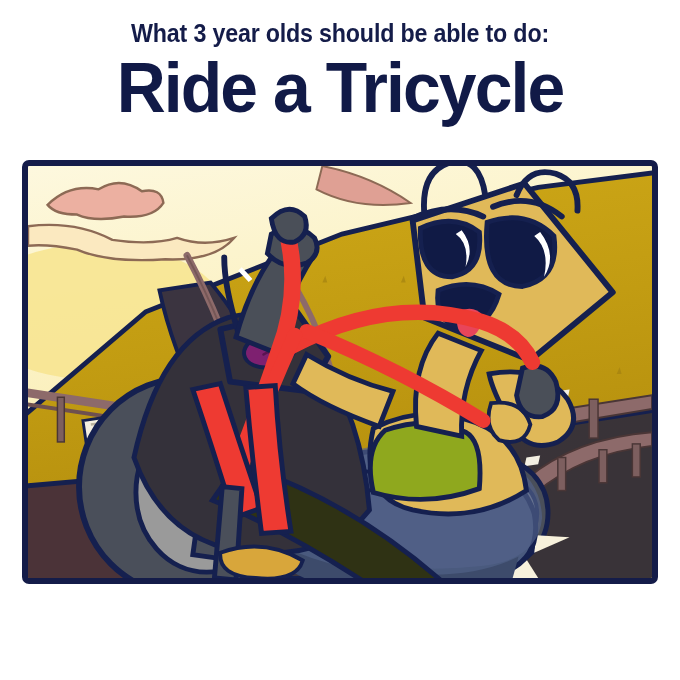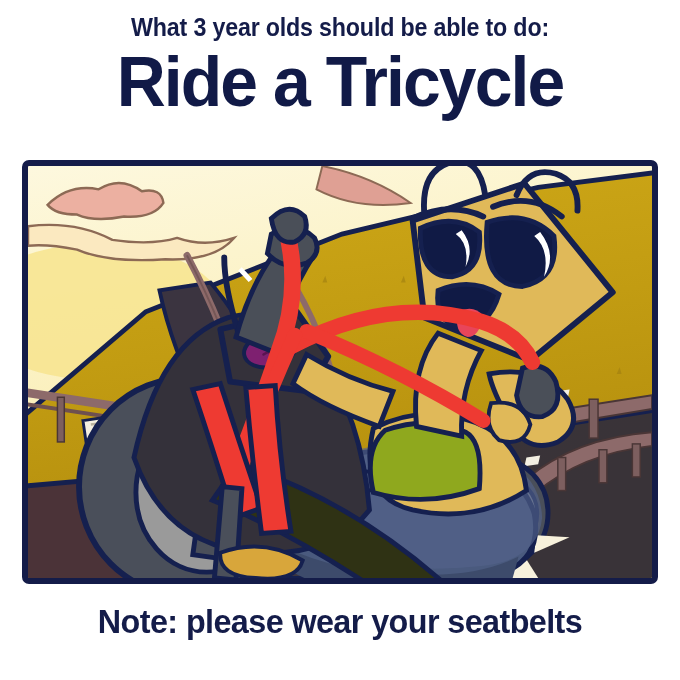--- a/index.html
+++ b/index.html
@@ -19,21 +19,21 @@
     height: 680px;
     background: #ffffff;
     position: relative;
     display: flex;
     flex-direction: column;
     align-items: center;
   }
   .top-text-block {
     width: 680px;
     text-align: center;
-    padding-top: 12px;
+    padding-top: 18px;
     box-sizing: border-box;
   }
   .kicker {
     color: #141c49;
     font-family: "Liberation Sans", sans-serif;
     font-weight: bold;
     font-size: 25px;
     letter-spacing: -0.2px;
     line-height: 30px;
     transform: scaleX(0.93);
@@ -284,17 +284,14 @@
         </g>
 
         <path d="M198 330 L218 332 L212 426 L190 424 Z" fill="#4a4f5a" stroke="#15204f" stroke-width="5"></path>
 
         <path d="M196 398 q44 -16 84 8 q-6 22 -48 18 q-38 -2 -36 -26z" fill="#d8a63b" stroke="#15204f" stroke-width="4"></path>
 
       </g>
     </svg>
   </div>
 
-  <div class="bottom-text-block">
-    <div class="caption">Note: please wear your seatbelts</div>
-  </div>
 
 </div>
 
 </body></html>

